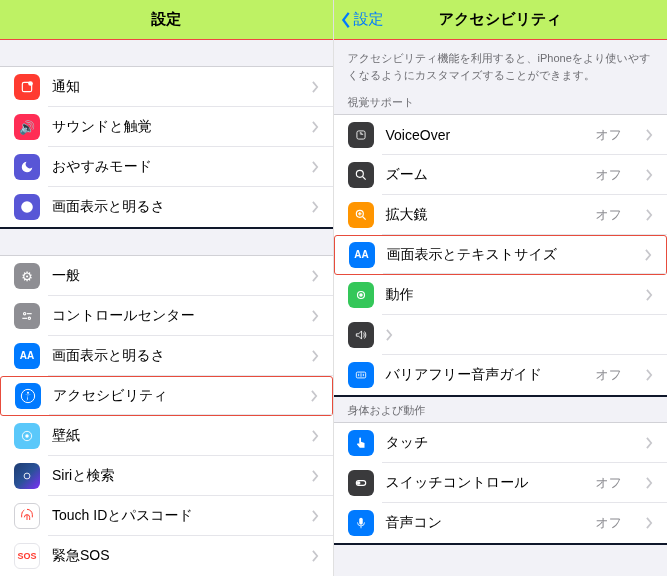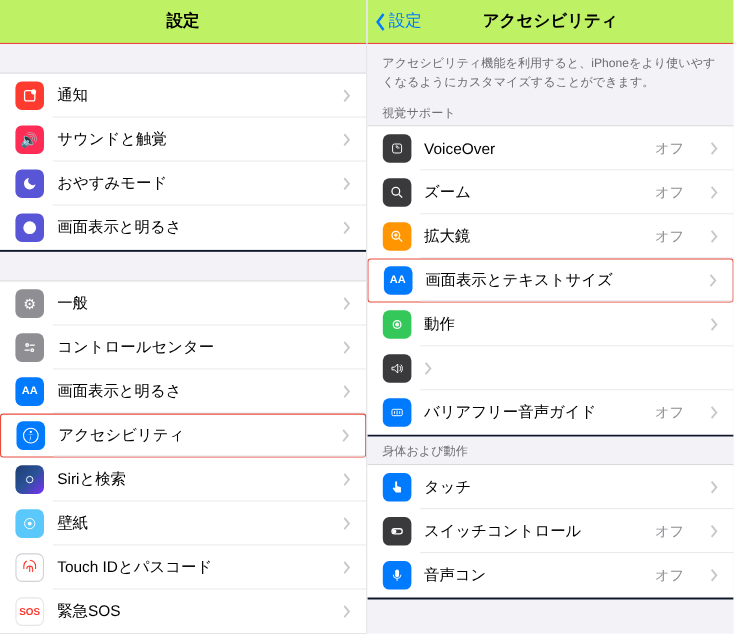--- a/index.html
+++ b/index.html
@@ -241,38 +241,38 @@
                 <circle cx="12" cy="7" r="1.5"></circle>
                 <path d="M7 10l5 1 5-1M12 11v5l-2 4M12 16l2 4"></path>
               </svg>
             </div>
         <div class="row-label">アクセシビリティ</div>
         <svg class="row-chevron chevron-svg" viewBox="0 0 8 14">
               <path d="M1 1l5 6-5 6"></path>
             </svg>
       </div>
       <div class="row">
+        <div class="row-icon ico-teal">
+              <svg width="14" height="14" viewBox="0 0 24 24" fill="#fff">
+                <circle cx="12" cy="12" r="8" fill="none" stroke="#fff" stroke-width="1.5"></circle>
+                <circle cx="12" cy="12" r="3"></circle>
+              </svg>
+            </div>
+        <div class="row-label">壁紙</div>
+        <svg class="row-chevron chevron-svg" viewBox="0 0 8 14">
+              <path d="M1 1l5 6-5 6"></path>
+            </svg>
+      </div>
+      <div class="row">
         <div class="row-icon ico-siri">
               <svg width="14" height="14" viewBox="0 0 24 24">
                 <circle cx="12" cy="12" r="5" fill="none" stroke="#fff" stroke-width="1.5"></circle>
               </svg>
             </div>
         <div class="row-label">Siriと検索</div>
-        <svg class="row-chevron chevron-svg" viewBox="0 0 8 14">
-              <path d="M1 1l5 6-5 6"></path>
-            </svg>
-      </div>
-      <div class="row">
-        <div class="row-icon ico-teal">
-              <svg width="14" height="14" viewBox="0 0 24 24" fill="#fff">
-                <circle cx="12" cy="12" r="8" fill="none" stroke="#fff" stroke-width="1.5"></circle>
-                <circle cx="12" cy="12" r="3"></circle>
-              </svg>
-            </div>
-        <div class="row-label">壁紙</div>
         <svg class="row-chevron chevron-svg" viewBox="0 0 8 14">
               <path d="M1 1l5 6-5 6"></path>
             </svg>
       </div>
       <div class="row">
         <div class="row-icon ico-white">
               <svg width="16" height="16" viewBox="0 0 24 24" fill="none" stroke="#ff3b30" stroke-width="1.5">
                 <path d="M12 2a8 8 0 018 8v4M4 14v-4a8 8 0 014-7M8 14a4 4 0 018 0v4M12 10v8"></path>
               </svg>
             </div>

